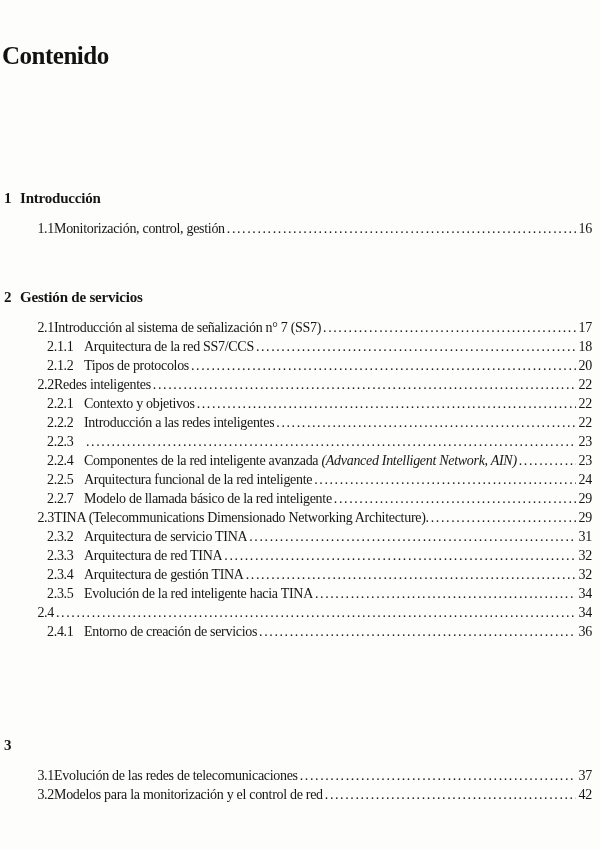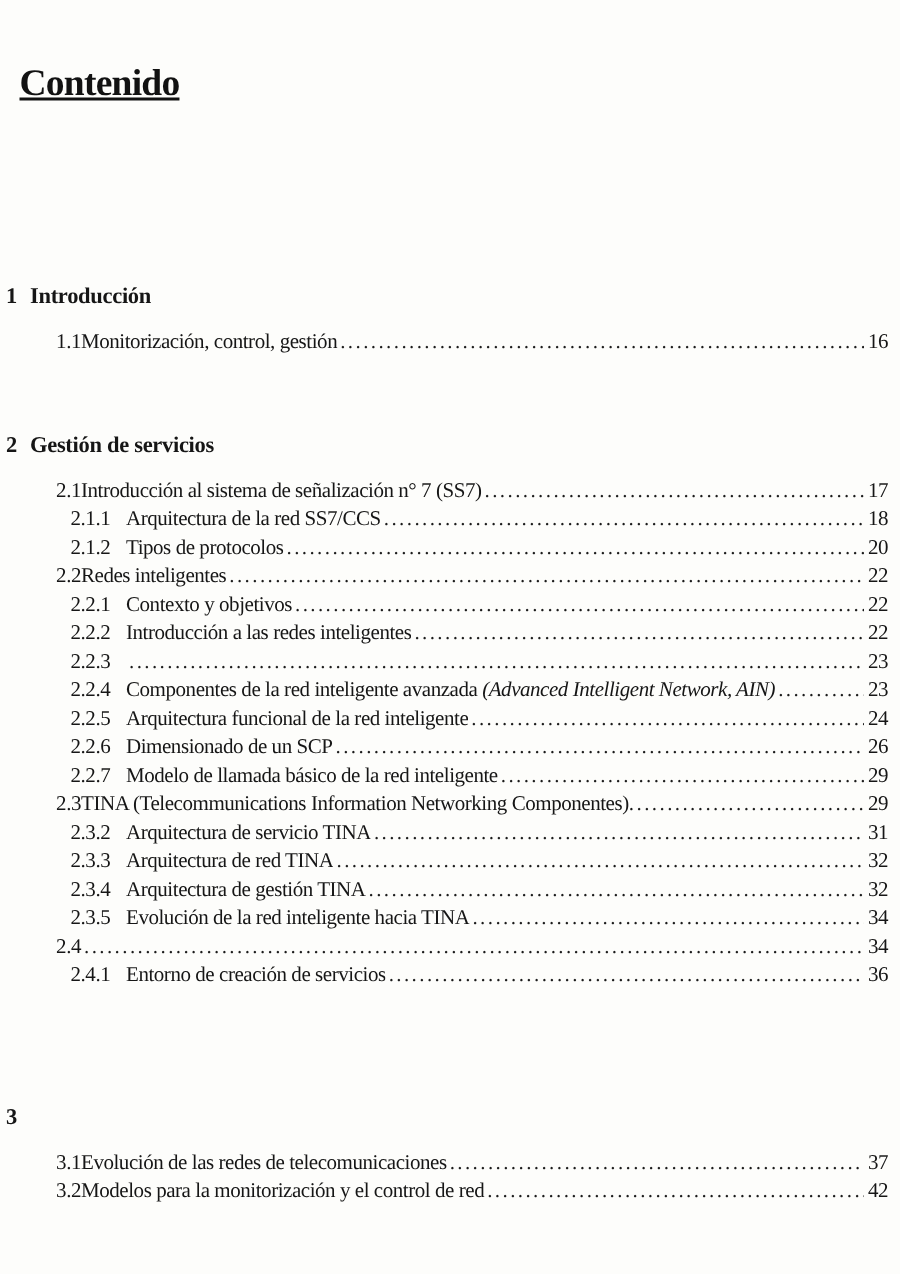--- a/index.html
+++ b/index.html
@@ -11,28 +11,27 @@
     position: relative;
     width: 600px;
     height: 849px;
     background: #fdfdfb;
     overflow: hidden;
     font-family: "Liberation Serif", "DejaVu Serif", serif;
     color: #161616;
   }
   .doc-title {
     position: absolute;
-    left: 13px;
+    left: 2px;
     top: 42px;
     margin: 0;
     font-size: 25px;
     font-weight: 700;
     letter-spacing: -0.5px;
     color: #121212;
-    text-decoration: underline;
   }
   .toc-section {
     position: absolute;
     left: 0;
     right: 0;
     padding: 0 8px 0 4px;
   }
   .sec-heading {
     display: flex;
     align-items: baseline;
@@ -163,34 +162,28 @@
             <span class="dots"></span>
             <span class="pg">23</span>
           </div>
           <div class="entry lvl2">
             <span class="num">2.2.5</span>
             <span class="txt"><span>Arquitectura funcional de la red inteligente</span></span>
             <span class="dots"></span>
             <span class="pg">24</span>
           </div>
           <div class="entry lvl2">
-            <span class="num">2.2.6</span>
-            <span class="txt"><span>Dimensionado de un SCP</span></span>
-            <span class="dots"></span>
-            <span class="pg">26</span>
-          </div>
-          <div class="entry lvl2">
             <span class="num">2.2.7</span>
             <span class="txt"><span>Modelo de llamada básico de la red inteligente</span></span>
             <span class="dots"></span>
             <span class="pg">29</span>
           </div>
           <div class="entry lvl1">
             <span class="num">2.3</span>
-            <span class="txt"><span>TINA (Telecommunications Information Networking Componentes).</span></span>
+            <span class="txt"><span>TINA (Telecommunications Dimensionado Networking Architecture).</span></span>
             <span class="dots"></span>
             <span class="pg">29</span>
           </div>
           <div class="entry lvl2">
             <span class="num">2.3.2</span>
             <span class="txt"><span>Arquitectura de servicio TINA</span></span>
             <span class="dots"></span>
             <span class="pg">31</span>
           </div>
           <div class="entry lvl2">

